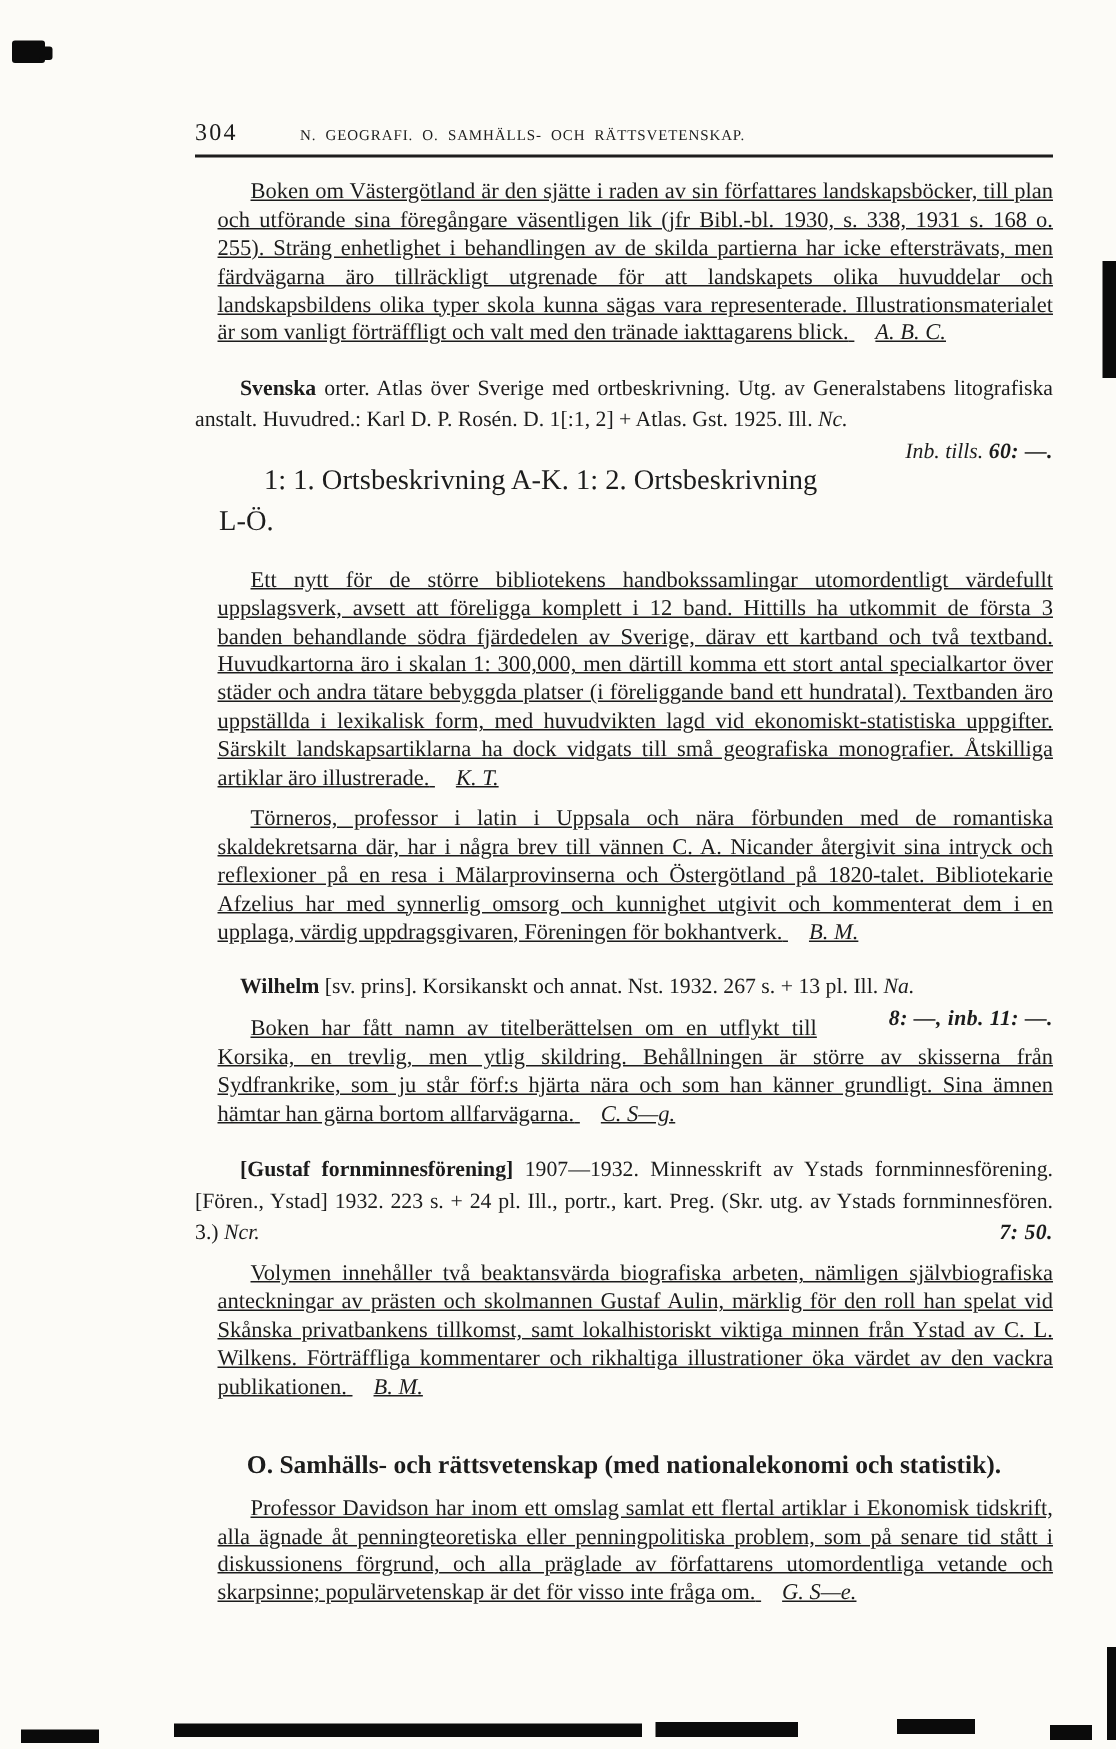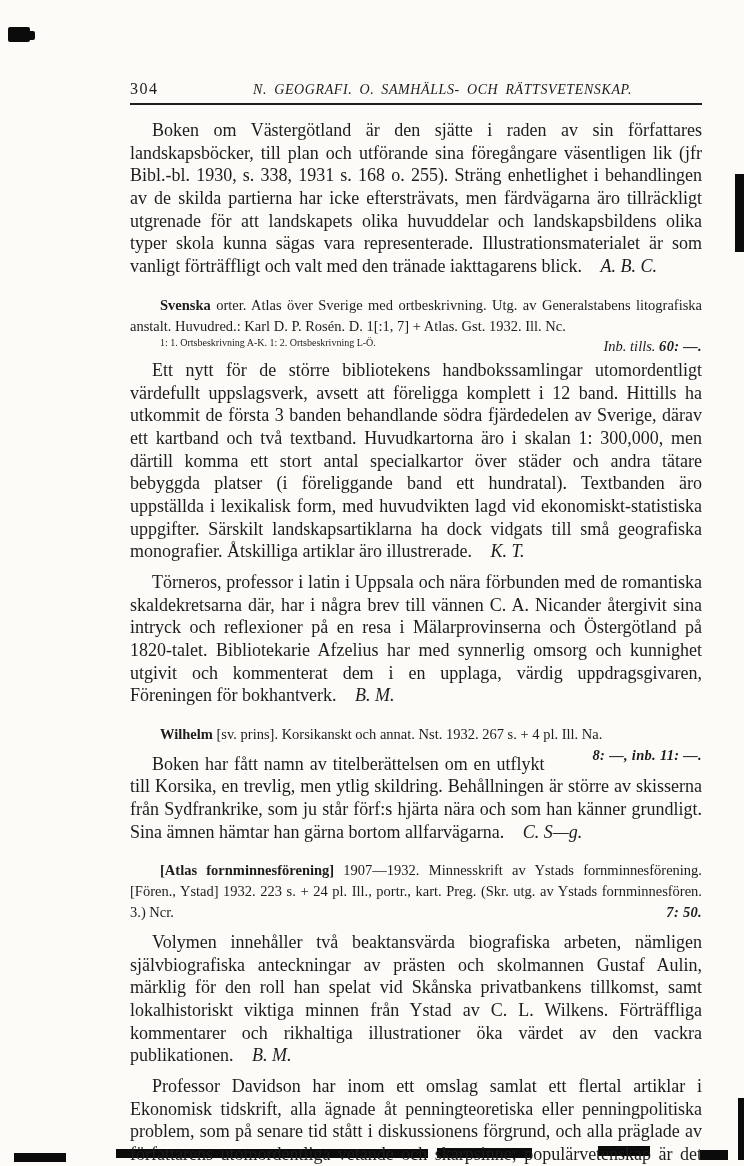--- a/index.html
+++ b/index.html
@@ -13,44 +13,45 @@
   .page {
     position: absolute; inset: 0;
     background: #fcfbf7;
     color: #1c1c1c;
   }
   .content {
     position: absolute; left: 130px; top: 80px; width: 572px;
   }
   .running-header { display: flex; align-items: baseline; }
   .pagenum { width: 70px; font-size: 16px; letter-spacing: 1.5px; }
-  .htitle { flex: 1; text-align: right; font-size: 14px; letter-spacing: 0.6px; word-spacing: 3px; white-space: nowrap; font-style: italic; }
+  .htitle { flex: 1; text-align: left; font-size: 10px; letter-spacing: 0.6px; word-spacing: 3px; white-space: nowrap; }
   .hspacer { width: 70px; }
   .rule { border-top: 2px solid #1d1d1d; margin-top: 5px; }
 
   .note {
-    font-size: 18px; line-height: 1.26;
+    font-size: 15px; line-height: 1.26;
     text-align: justify; text-indent: 22px;
-    margin: 8px 0 0 0;
+    margin: 8px 0 0 15px;
+    text-decoration: underline;
   }
   .note.first { margin-top: 14px; }
   .sig { font-style: italic; margin-left: 14px; white-space: nowrap; }
 
   .entry {
     font-size: 14.5px; line-height: 1.44;
     text-align: justify; text-indent: 30px;
     margin: 17px 0 0 0;
   }
   .entry .lead { font-weight: bold; font-family: Liberation Serif, serif; }
-  .entry .code { }
+  .entry .code { font-style: italic; }
   .price { float: right; margin-left: 18px; font-style: italic; }
   .price .pb { font-weight: bold; letter-spacing: 0.3px; }
   .entry-sub {
-    font-size: 10px; line-height: 1.44;
-    text-indent: 30px; margin: 0;
+    font-size: 19px; line-height: 1.44;
+    text-indent: 30px; margin: 16px;
   }
 
   .section-heading {
     font-size: 17px; font-weight: bold; text-align: center;
     line-height: 1.4;
     margin: 30px 14px 4px 14px;
   }
 
   .artifact { position: absolute; background: #0b0b0b; }
   .a-topleft1  { left: 8px;   top: 27px;   width: 22px;  height: 15px; border-radius: 2px; }
@@ -86,56 +87,57 @@
       <span class="hspacer"></span>
     </div>
     <div class="rule"></div>
 
     <p class="note first">
       <span>Boken om Västergötland är den sjätte i raden av sin författares landskapsböcker, till plan och utförande sina föregångare väsentligen lik (jfr Bibl.-bl. 1930, s. 338, 1931 s. 168 o. 255). Sträng enhetlighet i behandlingen av de skilda partierna har icke eftersträvats, men färdvägarna äro tillräckligt utgrenade för att landskapets olika huvuddelar och landskapsbildens olika typer skola kunna sägas vara representerade. Illustrationsmaterialet är som vanligt förträffligt och valt med den tränade iakttagarens blick.</span>
       <span class="sig">A. B. C.</span>
     </p>
 
     <p class="entry">
-      <span class="lead">Svenska</span><span> orter. Atlas över Sverige med ortbeskrivning. Utg. av Generalstabens litografiska anstalt. Huvudred.: Karl D. P. Rosén. D. 1[:1, 7] + Atlas. Gst. 1932. Ill. </span><span class="code">Nc.</span><span></span>
+      <span class="lead">Svenska</span><span> orter. Atlas över Sverige med ortbeskrivning. Utg. av Generalstabens litografiska anstalt. Huvudred.: Karl D. P. Rosén. D. 1[:1, 2] + Atlas. Gst. 1925. Ill. </span><span class="code">Nc.</span><span></span>
       <span class="price"><span>Inb. tills. </span><span class="pb">60: —.</span></span>
     </p>
     <p class="entry-sub">1: 1. Ortsbeskrivning A-K.   1: 2. Ortsbeskrivning L-Ö.</p>
 
     <p class="note">
       <span>Ett nytt för de större bibliotekens handbokssamlingar utomordentligt värdefullt uppslagsverk, avsett att föreligga komplett i 12 band. Hittills ha utkommit de första 3 banden behandlande södra fjärdedelen av Sverige, därav ett kartband och två textband. Huvudkartorna äro i skalan 1: 300,000, men därtill komma ett stort antal specialkartor över städer och andra tätare bebyggda platser (i föreliggande band ett hundratal). Textbanden äro uppställda i lexikalisk form, med huvudvikten lagd vid ekonomiskt-statistiska uppgifter. Särskilt landskapsartiklarna ha dock vidgats till små geografiska monografier. Åtskilliga artiklar äro illustrerade.</span>
       <span class="sig">K. T.</span>
     </p>
 
 
     <p class="note">
       <span>Törneros, professor i latin i Uppsala och nära förbunden med de romantiska skaldekretsarna där, har i några brev till vännen C. A. Nicander återgivit sina intryck och reflexioner på en resa i Mälarprovinserna och Östergötland på 1820-talet. Bibliotekarie Afzelius har med synnerlig omsorg och kunnighet utgivit och kommenterat dem i en upplaga, värdig uppdragsgivaren, Föreningen för bokhantverk.</span>
       <span class="sig">B. M.</span>
     </p>
 
     <p class="entry">
-      <span class="lead">Wilhelm</span><span> [sv. prins]. Korsikanskt och annat. Nst. 1932. 267 s. + 4 pl. Ill. </span><span class="code">Na.</span><span></span>
+      <span class="lead">Wilhelm</span><span> [sv. prins]. Korsikanskt och annat. Nst. 1932. 267 s. + 13 pl. Ill. </span><span class="code">Na.</span><span></span>
       <span class="price"><span></span><span class="pb">8: —, inb. 11: —.</span></span>
     </p>
 
     <p class="note">
       <span>Boken har fått namn av titelberättelsen om en utflykt till Korsika, en trevlig, men ytlig skildring. Behållningen är större av skisserna från Sydfrankrike, som ju står förf:s hjärta nära och som han känner grundligt. Sina ämnen hämtar han gärna bortom allfarvägarna.</span>
       <span class="sig">C. S—g.</span>
     </p>
 
     <p class="entry">
-      <span class="lead">[Atlas fornminnesförening]</span><span> 1907—1932. Minnesskrift av Ystads fornminnesförening. [Fören., Ystad] 1932. 223 s. + 24 pl. Ill., portr., kart. Preg. (Skr. utg. av Ystads fornminnesfören. 3.) </span><span class="code">Ncr.</span><span></span>
+      <span class="lead">[Gustaf fornminnesförening]</span><span> 1907—1932. Minnesskrift av Ystads fornminnesförening. [Fören., Ystad] 1932. 223 s. + 24 pl. Ill., portr., kart. Preg. (Skr. utg. av Ystads fornminnesfören. 3.) </span><span class="code">Ncr.</span><span></span>
       <span class="price"><span></span><span class="pb">7: 50.</span></span>
     </p>
 
     <p class="note">
       <span>Volymen innehåller två beaktansvärda biografiska arbeten, nämligen självbiografiska anteckningar av prästen och skolmannen Gustaf Aulin, märklig för den roll han spelat vid Skånska privatbankens tillkomst, samt lokalhistoriskt viktiga minnen från Ystad av C. L. Wilkens. Förträffliga kommentarer och rikhaltiga illustrationer öka värdet av den vackra publikationen.</span>
       <span class="sig">B. M.</span>
     </p>
 
+    <h2 class="section-heading">O.  Samhälls- och rättsvetenskap (med nationalekonomi och statistik).</h2>
 
 
     <p class="note">
       <span>Professor Davidson har inom ett omslag samlat ett flertal artiklar i Ekonomisk tidskrift, alla ägnade åt penningteoretiska eller penningpolitiska problem, som på senare tid stått i diskussionens förgrund, och alla präglade av författarens utomordentliga vetande och skarpsinne; populärvetenskap är det för visso inte fråga om.</span>
       <span class="sig">G. S—e.</span>
     </p>
 
   </div>
 </div>
 

